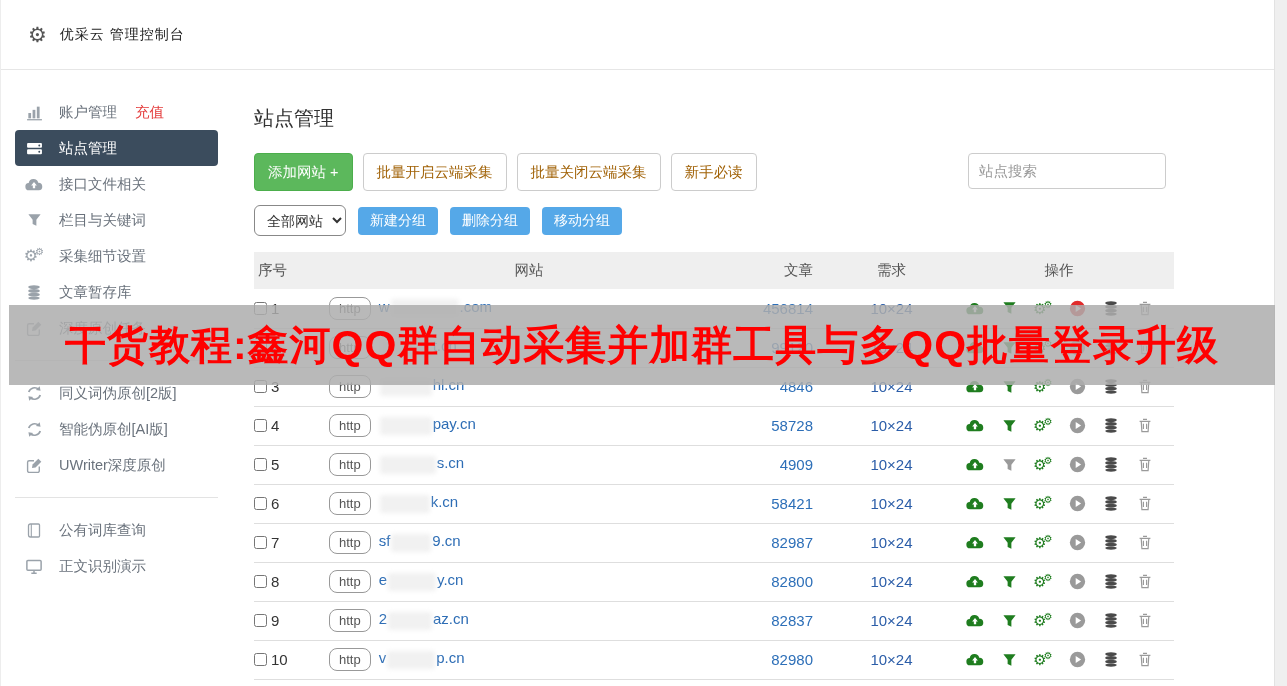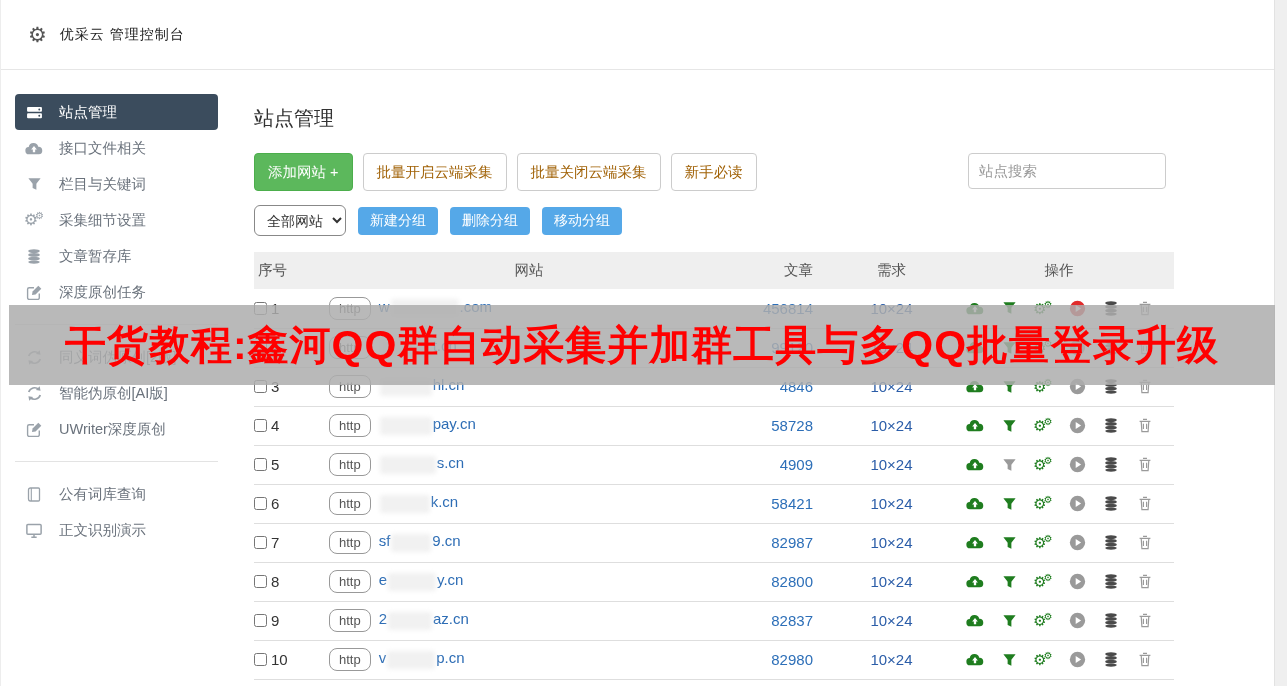--- a/index.html
+++ b/index.html
@@ -82,20 +82,32 @@
 
 <div class="page">
 
   <div class="topbar">
     <span class="gear">⚙</span>
     <span class="title">优采云 管理控制台</span>
   </div>
 
   <div class="app">
     <div class="sidebar" id="sidebar">
+        <div class="side-item">
+          <span class="ic">
+            <svg width="17" height="17" viewBox="0 0 16 16" fill="currentColor">
+              <path d="M1 14.2h14v1.2H1z"></path>
+              <rect x="2.2" y="8.5" width="2.6" height="5"></rect>
+              <rect x="6.2" y="5.5" width="2.6" height="8"></rect>
+              <rect x="10.2" y="2.5" width="2.6" height="11"></rect>
+            </svg>
+          </span>
+          <span>账户管理</span>
+          <span class="side-badge">充值</span>
+        </div>
         <div class="side-item active">
           <span class="ic">
             <svg width="17" height="17" viewBox="0 0 16 16" fill="currentColor">
               <rect x="1" y="2.8" width="14" height="4.6" rx="1"></rect>
               <rect x="1" y="8.8" width="14" height="4.6" rx="1"></rect>
               <circle cx="12.5" cy="5.1" r="0.9" fill="#3b4c5d"></circle>
               <circle cx="12.5" cy="11.1" r="0.9" fill="#3b4c5d"></circle>
             </svg>
           </span>
           <span>站点管理</span>

